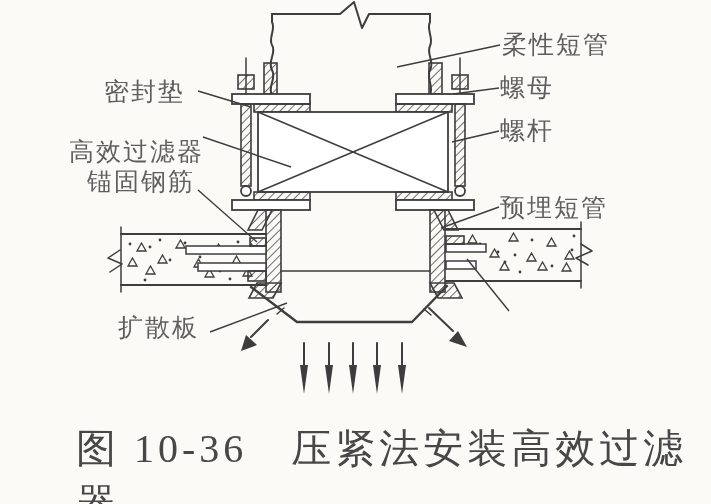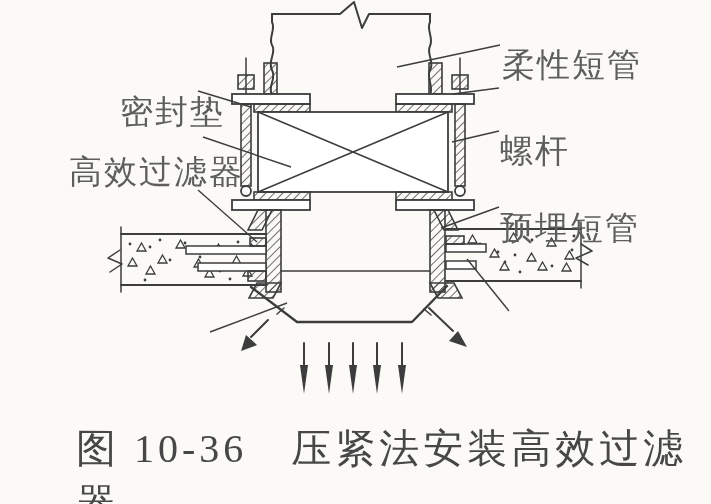--- a/index.html
+++ b/index.html
@@ -13,22 +13,22 @@
   svg .ln{stroke:var(--ink);stroke-width:2;fill:none;stroke-linecap:round;stroke-linejoin:round;}
   svg .thin{stroke-width:1.5;}
   svg .thick{stroke-width:2.4;}
   svg .leader{stroke:var(--ink);stroke-width:1.4;fill:none;}
   svg .white{fill:#fff;stroke:var(--ink);stroke-width:1.8;}
   svg .hatch{fill:url(#hatch);stroke:var(--ink);stroke-width:1.6;}
   svg .solid{fill:var(--ink);stroke:none;}
   svg .agg{stroke:var(--ink);stroke-width:1.3;fill:none;}
   svg .dot{fill:var(--ink);stroke:none;}
   svg .pline{stroke:var(--ink);stroke-width:1.5;}
-  .lbl{position:absolute;font-size:33px;letter-spacing:2px;color:var(--label-ink);
-       line-height:28px;white-space:pre-line;margin-top:20px;}
+  .lbl{position:absolute;font-size:25px;letter-spacing:2px;color:var(--label-ink);
+       line-height:28px;white-space:pre-line;}
   .caption{position:absolute;left:76px;top:421px;font-size:40px;letter-spacing:4px;
        color:var(--caption-ink);}
 </style>
 </head>
 <body>
 
 <div class="stage">
 
   <svg width="711" height="504" viewBox="0 0 711 504">
     <defs>
@@ -196,20 +196,23 @@
       <line class="leader" x1="198" y1="190" x2="257" y2="242"></line>
       <line class="leader" x1="210" y1="332" x2="287" y2="303"></line>
       <line class="leader" x1="500" y1="45" x2="397" y2="67"></line>
       <line class="leader" x1="499" y1="88" x2="453" y2="94"></line>
       <line class="leader" x1="499" y1="131" x2="452" y2="142"></line>
       <line class="leader" x1="499" y1="207" x2="441" y2="228"></line>
       <line class="leader" x1="509" y1="311" x2="467" y2="259"></line>
     </g>
   </svg>
 
-  <div class="lbl" style="left:120px;top:78px">密封垫</div>
+  <div class="lbl" style="left:104px;top:78px">密封垫</div>
   <div class="lbl" style="left:69px;top:138px">高效过滤器</div>
+  <div class="lbl" style="left:87px;top:168px">锚固钢筋</div>
+  <div class="lbl" style="left:118px;top:314px">扩散板</div>
   <div class="lbl" style="left:502px;top:31px">柔性短管</div>
+  <div class="lbl" style="left:500px;top:74px">螺母</div>
   <div class="lbl" style="left:500px;top:194px">预埋短管</div>
   <div class="lbl" style="left:500px;top:117px">螺杆</div>
 
   <div class="caption">图 10-36　压紧法安装高效过滤器</div>
 </div>
 
 </body></html>

